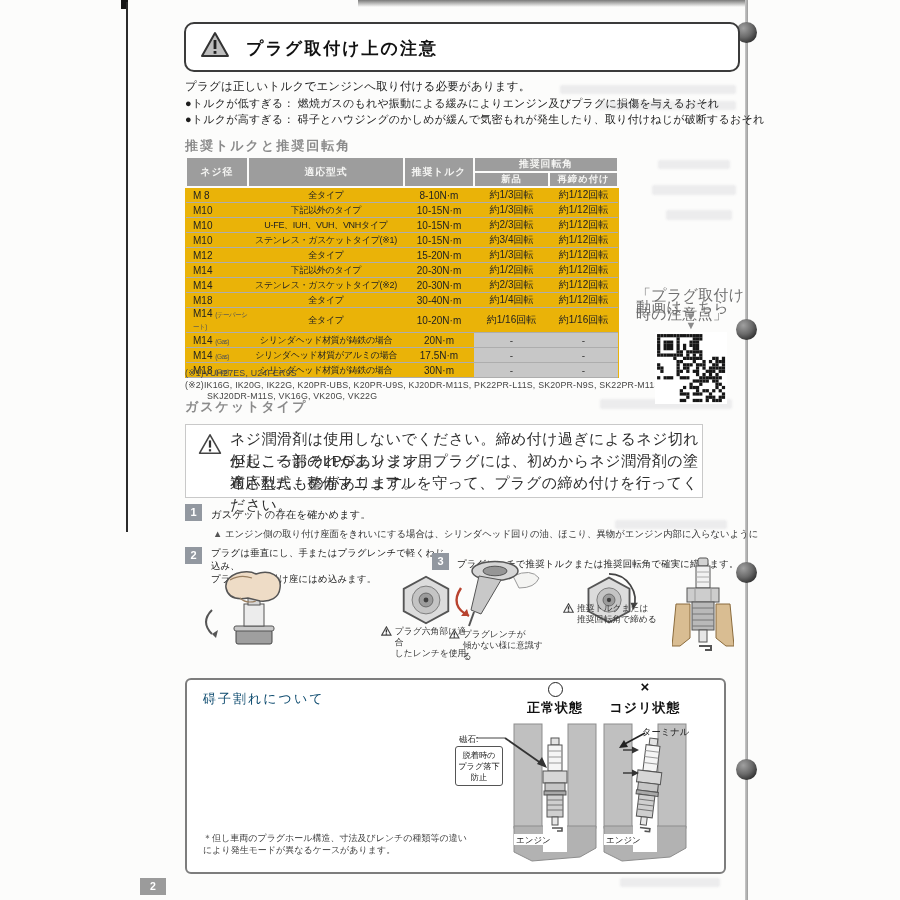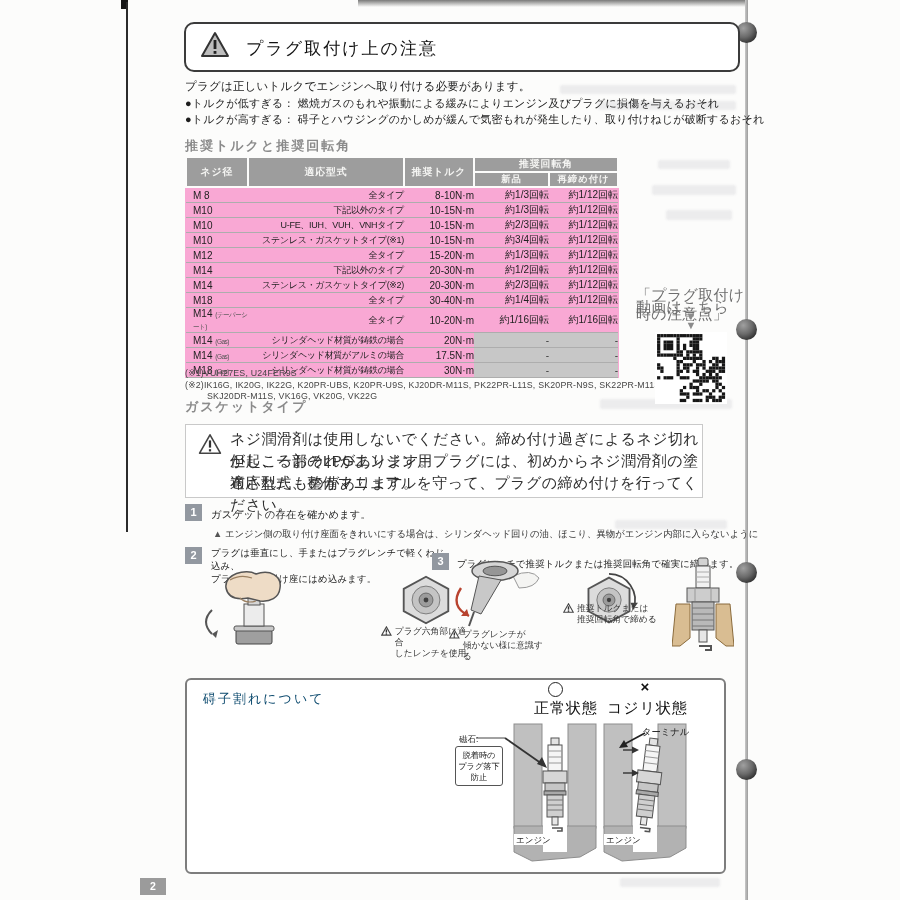--- a/index.html
+++ b/index.html
@@ -14,30 +14,30 @@
       background:linear-gradient(to bottom,rgba(35,35,35,.6),rgba(35,35,35,0))}
   .top-tick{left:121px;top:0;width:7px;height:9px;background:#161616}
   .left-edge{left:126px;top:2px;width:2px;height:530px;background:#2b2b2b}
   .bind-line{left:745px;top:0;width:3px;height:900px;background:linear-gradient(to right,#c9c9c9,#9c9c9c)}
   .knob{width:21px;height:21px;border-radius:50%;
       background:radial-gradient(circle at 35% 30%,#a0a0a0,#6a6a6a 45%,#2e2e2e 80%)}
   .ghost{background:rgba(125,125,138,.12);filter:blur(1px);border-radius:2px}
 
   
   .hdr-box{left:184px;top:22px;width:552px;height:46px;border:2px solid #3b3b3b;border-radius:10px;background:#fff}
-  .hdr-title{left:246px;top:37px;font-size:17px;font-weight:normal;color:#111;letter-spacing:2px}
+  .hdr-title{left:246px;top:37px;font-size:17px;font-weight:bold;color:#111;letter-spacing:2px}
 
   .intro{font-size:11.5px;color:#1d1d1d;letter-spacing:.2px}
   .sec-title{font-weight:bold;color:#8b8b8b;font-size:13px;letter-spacing:2px}
 
   
-  table.tq{border-collapse:collapse;table-layout:fixed;width:432px;background:#f9a8d4}
+  table.tq{border-collapse:collapse;table-layout:fixed;width:432px;background:#eab308}
   table.tq th{background:#9d9d9d;color:#f5f5f3;font-weight:bold;font-size:9.8px;
       letter-spacing:1px;border:2px solid #fcfcfb;padding:0;height:13px}
-  table.tq td{border-bottom:1px solid #adadad;font-size:10px;text-align:right;
+  table.tq td{border-bottom:1px solid #adadad;font-size:10px;text-align:center;
       padding:0;height:14px;color:#222}
   table.tq td.c-size{text-align:left;padding-left:7px;font-weight:500}
   table.tq td.c-type{font-size:9px;letter-spacing:-.3px}
   table.tq .note{font-size:6.5px;color:#555;letter-spacing:-.5px}
   table.tq td.dash{background:#c7c7c7;color:#3d3d3d}
   .foot-note{font-size:8.8px;color:#454545;line-height:11.5px;letter-spacing:.2px}
 
   
   .qr-cap{font-size:15px;color:#6e6e6e;text-align:left;width:110px;letter-spacing:.3px}
   .qr-arrow{color:#8b8b8b;font-size:11px;line-height:8px;text-align:center;width:110px}
@@ -50,21 +50,21 @@
       text-align:center;line-height:17px}
   .step-text{font-size:9.4px;color:#222;letter-spacing:.2px;line-height:13px}
   .substep{font-size:9.4px;color:#333}
   .cap{font-size:8.8px;color:#333;line-height:11px;display:flex;gap:3px;align-items:flex-start}
 
   
   .ins-box{left:185px;top:678px;width:537px;height:192px;border:2px solid #7d7d7d;border-radius:6px;background:#fff}
   .ins-title{font-weight:normal;color:#0c4a6e;font-size:13px;letter-spacing:2px}
   .ins-body{font-size:11.2px;line-height:19px;color:#1e1e1e;letter-spacing:.2px;text-align:justify}
   .ins-foot{font-size:9px;color:#3f3f3f;line-height:12px}
-  .diag-label{font-weight:normal;font-size:15px;color:#111;letter-spacing:1px;text-align:right;width:86px}
+  .diag-label{font-weight:bold;font-size:13px;color:#111;letter-spacing:1px;text-align:center;width:86px}
   .ok-circle{width:13px;height:13px;border:1.6px solid #222;border-radius:50%}
   .ng-mark{font-size:15px;font-weight:bold;color:#111;text-align:center;width:86px;line-height:14px}
   .small-lbl{font-size:9.3px;color:#222}
   .magnet-box{width:48px;height:40px;border:1px solid #555;border-radius:3px;font-size:8.2px;
       line-height:11px;text-align:center;color:#222;padding-top:3px;box-sizing:border-box}
 
   .page-num{left:140px;top:878px;width:26px;height:17px;background:#9b9b9b;color:#fff;
       font-size:10.5px;font-weight:bold;text-align:center;line-height:17px}
 </style>
 </head>
@@ -511,20 +511,22 @@
       <polygon points="15,2 28,25 2,25" fill="#fff" stroke="#444" stroke-width="3"></polygon>
       <rect x="13" y="9" width="4" height="9" fill="#333"></rect>
       <rect x="13" y="20" width="4" height="4" fill="#333"></rect>
     </svg>
   <span class="pre">推奨トルクまたは
 推奨回転角で締める</span>
 </div>
 
 <div class="abs ins-box">
   <div class="abs ins-title" style="left:16px;top:10px">碍子割れについて</div>
+  <div class="abs ins-foot pre" style="left:16px;top:152px;width:280px">＊但し車両のプラグホール構造、寸法及びレンチの種類等の違い
+により発生モードが異なるケースがあります。</div>
 
   <div class="abs ok-circle" style="left:361px;top:2px"></div>
   <div class="abs diag-label" style="left:325px;top:19px">正常状態</div>
   <svg class="abs" style="left:325px;top:36px" width="86" height="150" viewBox="0 0 86 150">
     <rect x="2" y="8" width="28" height="104" fill="#c0c0c0" stroke="#8d8d8d"></rect>
     <rect x="56" y="8" width="28" height="104" fill="#c0c0c0" stroke="#8d8d8d"></rect>
     <polygon points="2,110 84,110 84,132 68,141 20,145 2,136" fill="#b2b2b2" stroke="#8d8d8d"></polygon>
     <rect x="31" y="106" width="24" height="30" fill="#fff"></rect>
     <g>
       <rect x="39" y="22" width="8" height="7" fill="#e2e2e2" stroke="#555"></rect>

